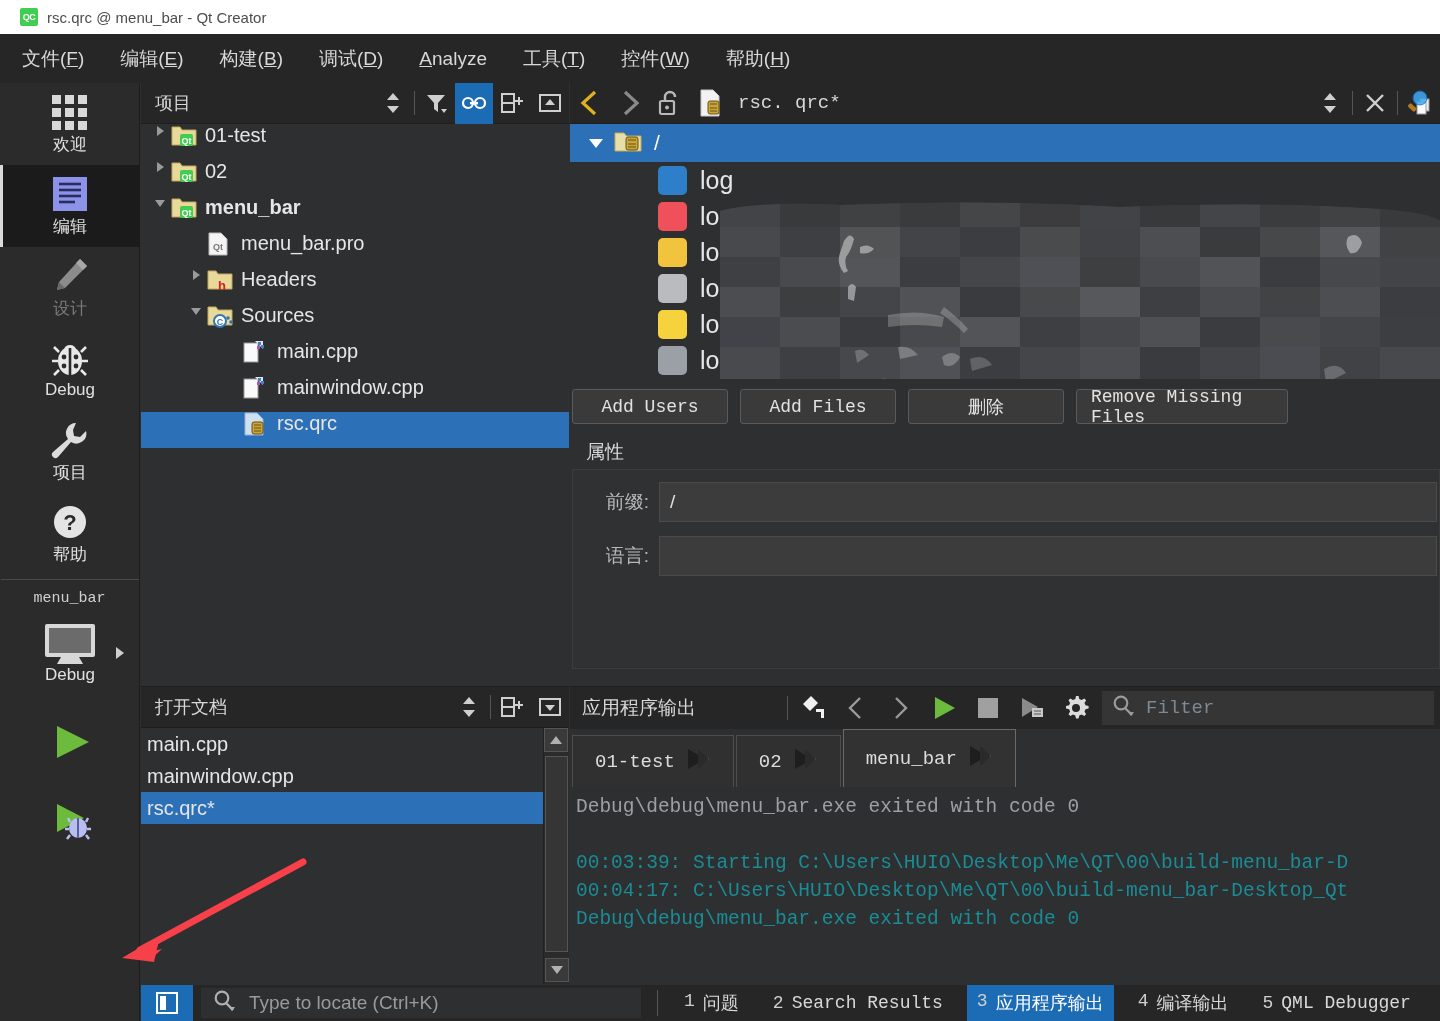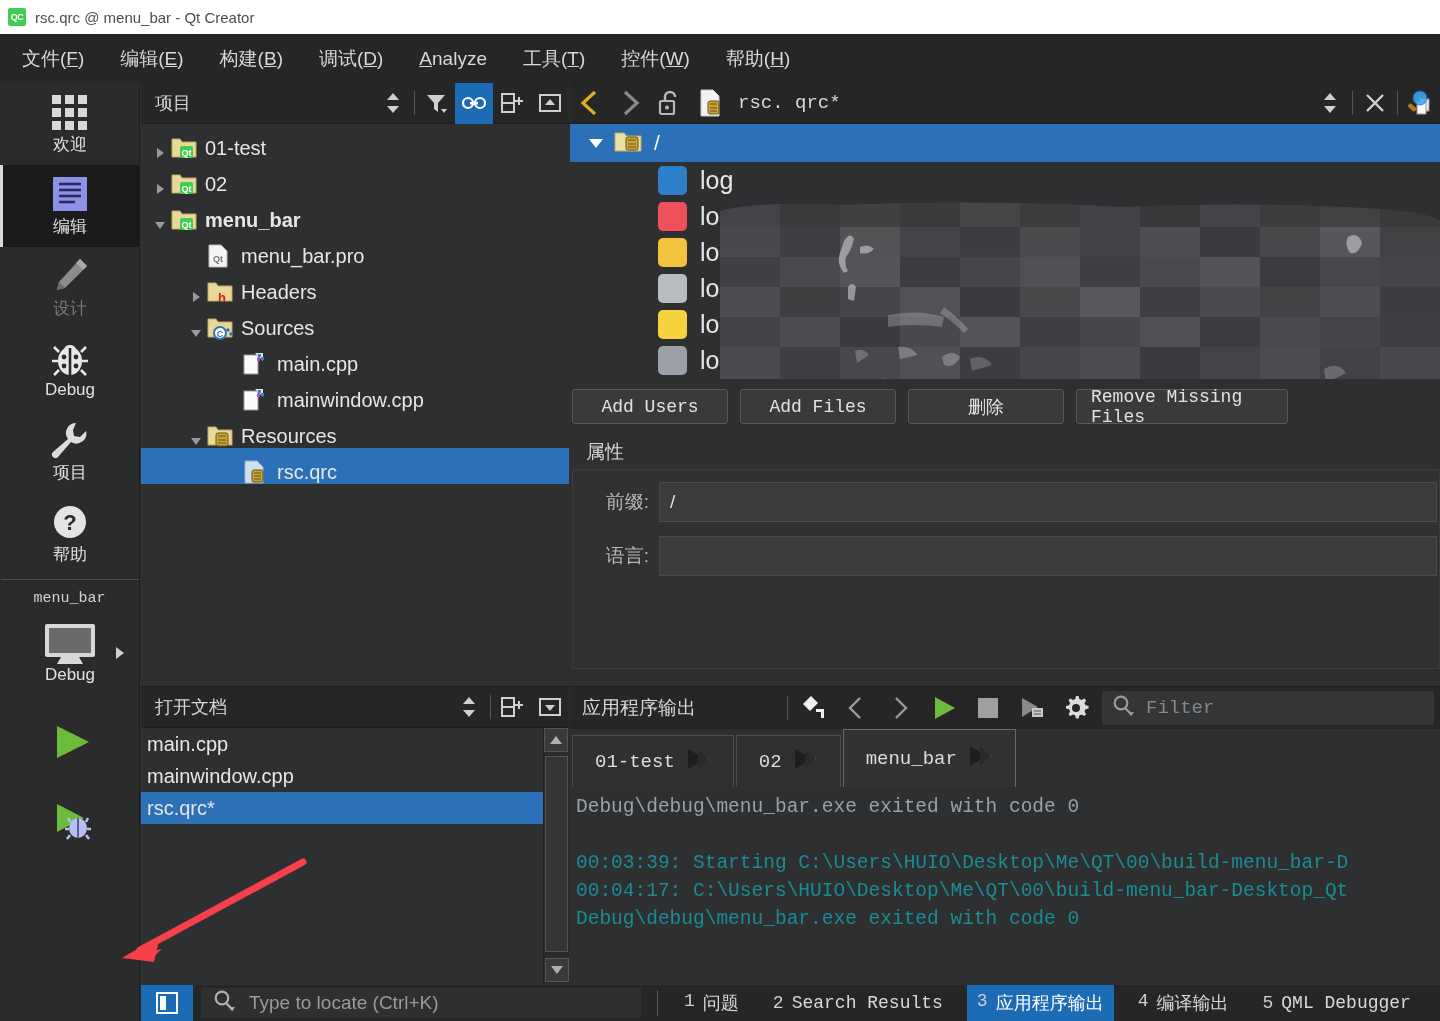--- a/index.html
+++ b/index.html
@@ -13,21 +13,21 @@
     position: relative;
     width: 1440px; height: 1021px;
     background: #2e2f30;
   }
 
   
   .titlebar {
     position: absolute; left: 0; top: 0; width: 1440px; height: 34px;
     background: #ffffff;
     display: flex; align-items: center;
-    padding-left: 8px;
+    padding-left: 20px;
   }
   .qt-logo {
     width: 18px; height: 18px; background: #41cd52;
     border-radius: 2px; display: flex; align-items: center;
     justify-content: center; margin-right: 9px;
     font-size: 9px; font-weight: bold; color: #ffffff;
     font-family: "Liberation Sans", sans-serif; letter-spacing: -0.5px;
   }
   .title-text {
     font-size: 15px; color: #4d4d4d;
@@ -108,21 +108,21 @@
   }
   .hdr-btn {
     width: 38px; height: 41px; display: flex;
     align-items: center; justify-content: center;
   }
   .hdr-btn.on { background: #1c6bb5; }
   .vsep { width: 1px; height: 24px; background: #555; margin: 0 2px; }
 
   .tree { position: relative; height: 561px; overflow: hidden; }
   .trow {
-    display: flex; align-items: flex-end; height: 36px;
+    display: flex; align-items: flex-start; height: 36px;
     font-size: 20px; color: #e6e6e6;
     font-family: "Liberation Sans", sans-serif;
     white-space: nowrap;
   }
   .trow.sel { background: #2c70b8; }
   .trow.bold { font-weight: bold; }
   .tarrow {
     width: 14px; height: 14px; flex: 0 0 auto;
     display: flex; align-items: center; justify-content: center;
   }
@@ -561,30 +561,20 @@
           <span class="ticon"><svg width="24" height="24" viewBox="0 0 24 24">
               <rect x="1" y="3" width="14" height="19" fill="#fafafa" stroke="#9a9a9a"></rect>
               <polygon points="12,1 20,1 20,9" fill="#e6e6e6"></polygon>
               <g fill="#3f7fd0">
                 <rect x="15" y="2" width="3" height="3"></rect>
                 <rect x="18" y="5" width="3" height="3"></rect>
               </g>
               <rect x="14" y="6" width="3" height="3" fill="#b050c0"></rect>
             </svg></span>
           <span class="tlabel">mainwindow.cpp</span>
-        </div>
-        <div class="trow">
-          <span style="width:48px;flex:0 0 auto"></span>
-          <span class="tarrow open"></span>
-          <span class="ticon"><svg width="26" height="24" viewBox="0 0 26 24">
-              <path d="M1 3 h8 l2 3 h14 v15 H1 Z" fill="#e8d89a" stroke="#c0a85c"></path>
-              <rect x="9" y="9" width="12" height="13" rx="2" fill="#c8a43a" stroke="#6b5412"></rect>
-              <path d="M11 12 h8 M11 16 h8 M11 19 h8" stroke="#6b5412" stroke-width="1.2"></path>
-            </svg></span>
-          <span class="tlabel">Resources</span>
         </div>
         <div class="trow sel">
           <span style="width:84px;flex:0 0 auto"></span>
           <span class="tarrow"></span>
           <span class="ticon"><svg width="24" height="24" viewBox="0 0 24 24">
               <path d="M2 1 h12 l6 6 v16 H2 Z" fill="#cfe0f0" stroke="#9ab4cc"></path>
               <rect x="9" y="10" width="11" height="12" rx="2" fill="#c8a43a" stroke="#6b5412"></rect>
               <path d="M11 13 h7 M11 16 h7 M11 19 h7" stroke="#6b5412" stroke-width="1.1"></path>
             </svg></span>
           <span class="tlabel">rsc.qrc</span>

